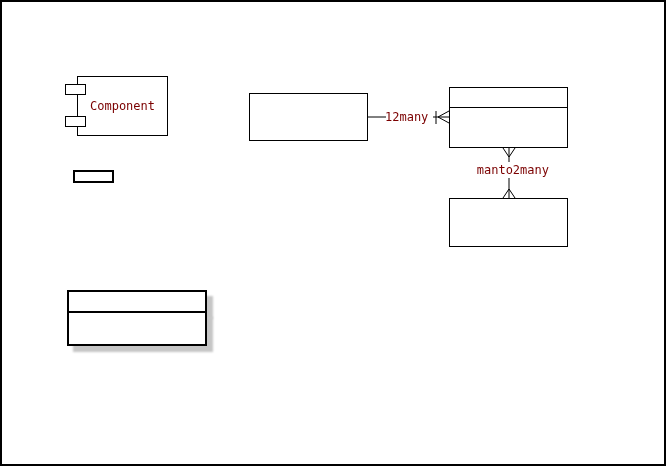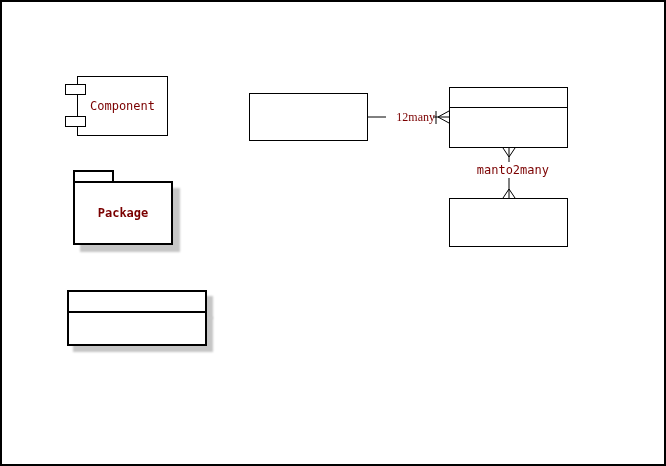--- a/index.html
+++ b/index.html
@@ -68,40 +68,37 @@
   
   .rect-a{left:247px;top:91px;width:119px;height:48px;}
   .entity-b{left:447px;top:85px;width:119px;height:61px;}
   .entity-b-header{height:20px;border-bottom:1px solid var(--line);}
   .entity-c{left:447px;top:196px;width:119px;height:49px;}
 
   
   svg.connectors{position:absolute;left:0;top:0;}
   svg .stroke{stroke:var(--line);stroke-width:1;fill:none;}
 
-  .rel-label-1{position:absolute;left:383px;top:109px;width:50px;text-align:right;line-height:13px;font-family:Liberation Serif, serif;}
+  .rel-label-1{position:absolute;left:383px;top:109px;width:50px;text-align:left;line-height:13px;}
   .rel-label-2{position:absolute;left:467px;top:161px;width:80px;text-align:right;line-height:14px;}
 
   .bold{font-weight:bold;}
 </style>
 </head>
 <body>
 
 <div class="canvas">
 
   <div class="shape thin component-body">
     <span class="label">Component</span>
   </div>
   <div class="port port1"></div>
   <div class="port port2"></div>
 
   <div class="shape package-tab"></div>
-  <div class="shape package-body">
-    <span class="label bold">Package</span>
-  </div>
 
   <div class="class-shape">
     <div class="compartment class-attrs"></div>
     <div class="compartment class-ops"></div>
   </div>
 
   <div class="shape thin rect-a"></div>
 
   <div class="shape thin entity-b">
     <div class="entity-b-header"></div>

